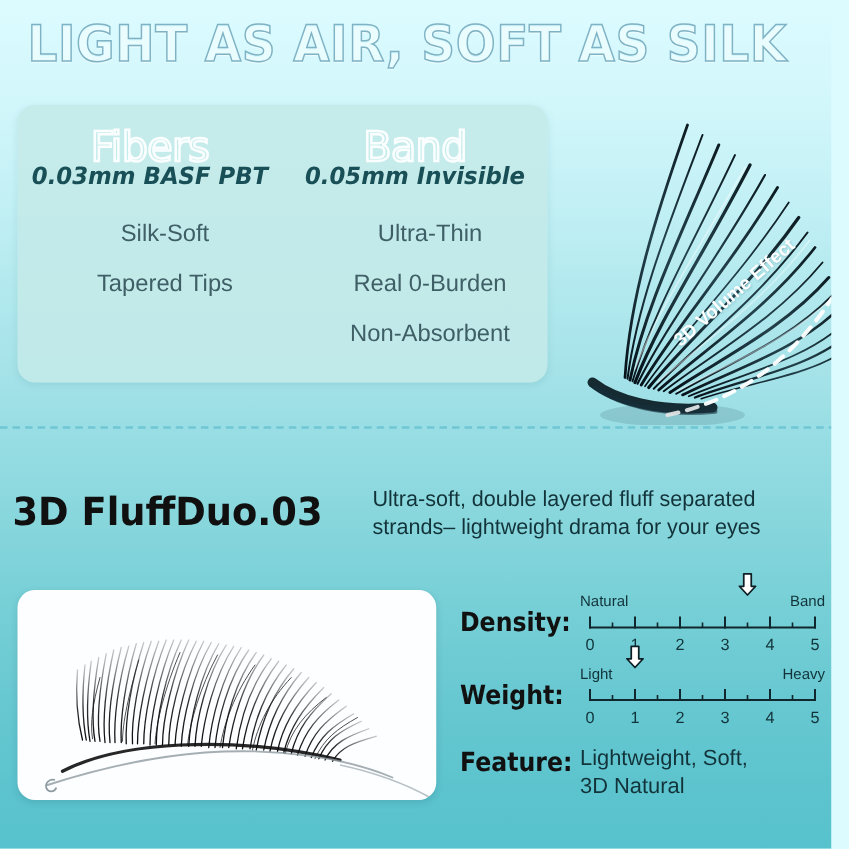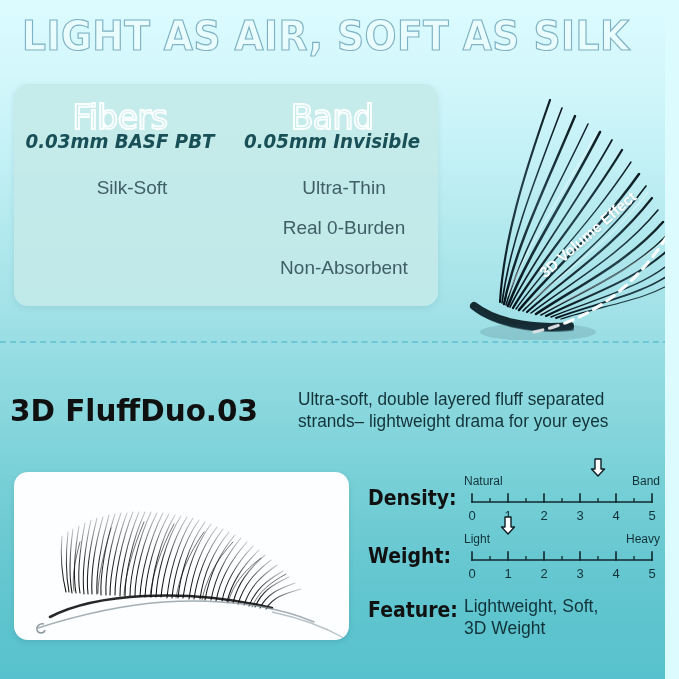--- a/index.html
+++ b/index.html
@@ -163,20 +163,21 @@
 
   <div class="headline">LIGHT AS AIR, SOFT AS SILK</div>
 
   <div class="feature-card">
 
     <div class="col left">
       <div class="ghost">Fibers</div>
       <div class="subtitle">0.03mm BASF PBT</div>
       <div class="bullets">
         <div class="b">Silk-Soft</div>
+        <div class="b">Tapered Tips</div>
       </div>
     </div>
 
     <div class="col right">
       <div class="ghost">Band</div>
       <div class="subtitle">0.05mm Invisible</div>
       <div class="bullets">
         <div class="b">Ultra-Thin</div>
         <div class="b">Real 0-Burden</div>
         <div class="b">Non-Absorbent</div>
@@ -388,18 +389,18 @@
           <span class="num" style="left:116px;">3</span>
           <span class="num" style="left:152px;">4</span>
           <span class="num" style="left:188px;">5</span>
         </div>
       </div>
     </div>
 
     <div class="feature-row" style="top:132px;">
       <div class="spec-label" style="top:0;">Feature:</div>
       <div class="feature-val" style="white-space:pre-line;">Lightweight, Soft,
-3D Weight</div>
+3D Natural</div>
     </div>
 
   </div>
 
 </div>
 
 </body></html>

